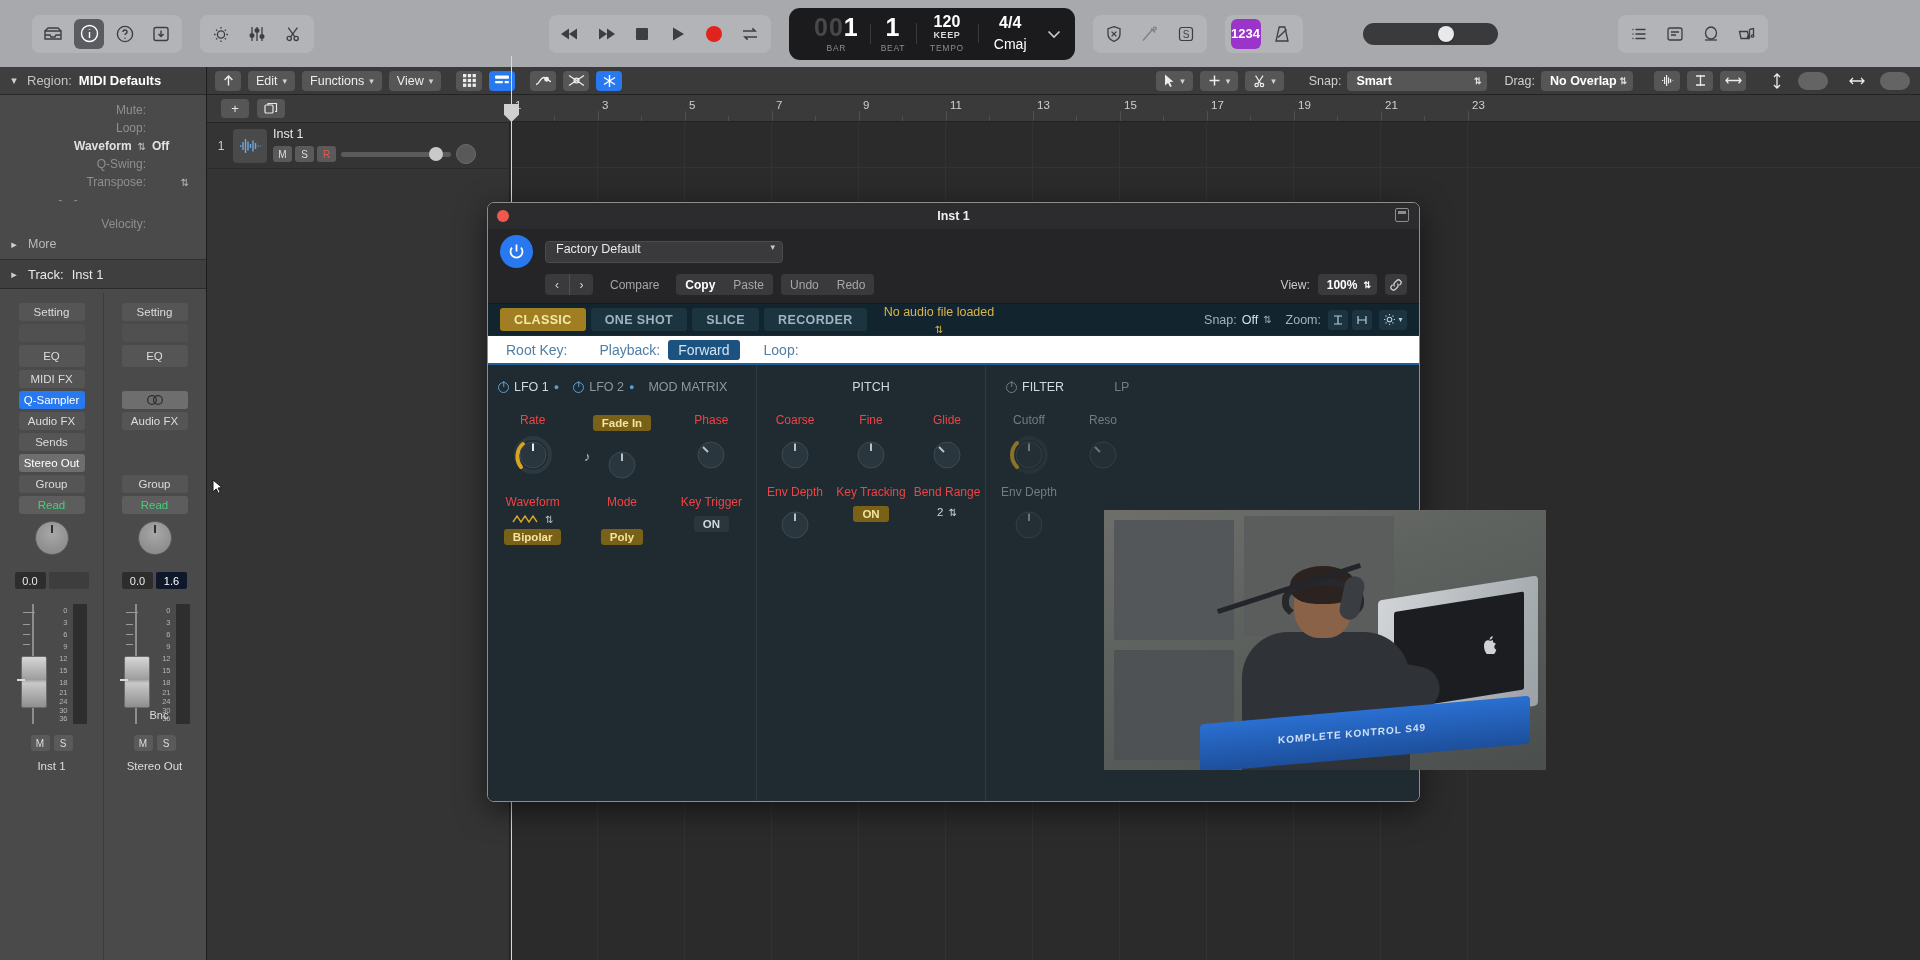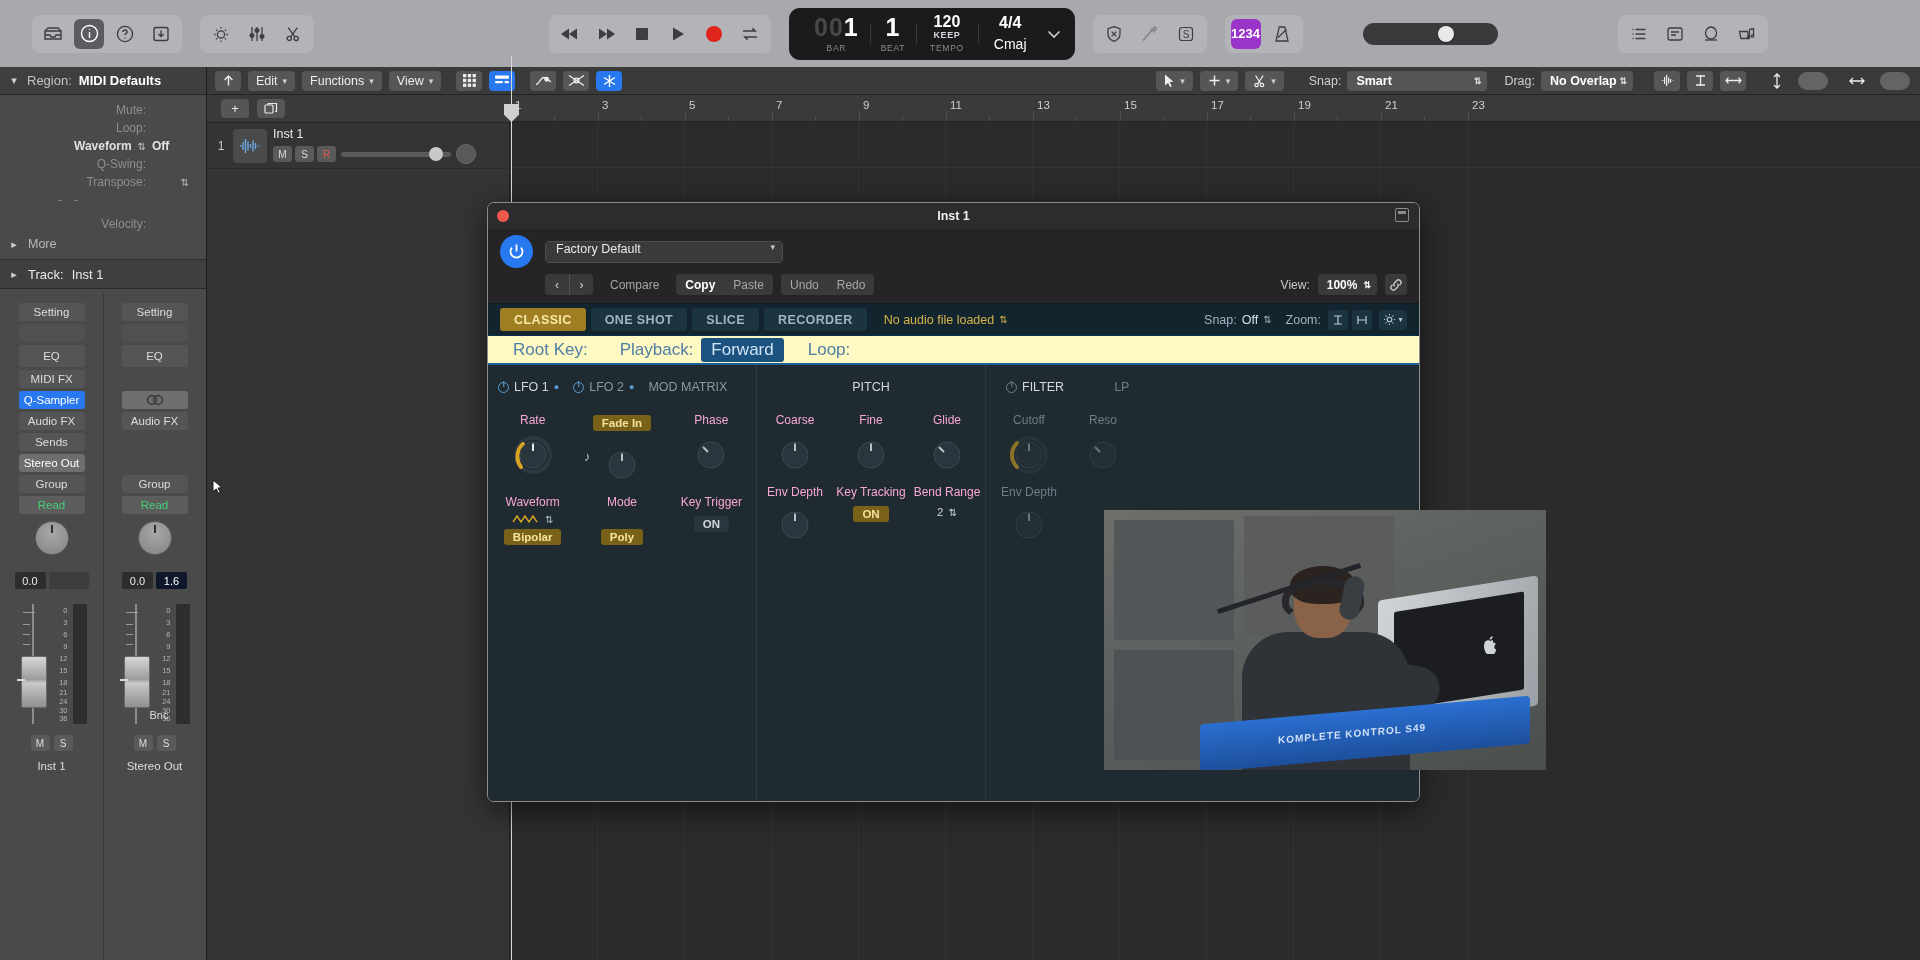--- a/index.html
+++ b/index.html
@@ -203,55 +203,55 @@
   .linkic { width:22px; height:21px; border-radius:4px; background:#3a3a3c; display:flex; align-items:center; justify-content:center; }
 
   
   .smpbar {
     height:32px; background:#12242e; display:flex; align-items:center; gap:0; padding:0 12px;
     border-top:1px solid #0d1b22;
   }
   .mtab { height:23px; padding:0 14px; display:flex; align-items:center; font-size:12.5px;
           font-weight:700; letter-spacing:.4px; color:#9fb4bf; background:#1c3340; border-radius:3px; margin-right:5px; }
   .mtab.act { background:#a07f22; color:#f7e9a8; }
-  .nofile { font-size:12.5px; color:#d8b54a; margin-left:12px; display:flex; align-items:center; gap:5px; }
+  .nofile { font-size:12.5px; color:#d8b54a; margin-left:12px; display:flex; align-items:center; gap:5px;flex-direction:column; }
   .smp-right { margin-left:auto; display:flex; align-items:center; gap:14px; font-size:12.5px; color:#9fb4bf; }
   .zgrp { display:flex; gap:4px; }
   .zbtn { width:20px; height:20px; background:#1c3340; border-radius:3px; display:flex; align-items:center; justify-content:center; color:#b9cbd5; }
   .gearbtn { width:28px; height:20px; background:#1c3340; border-radius:3px; display:flex; align-items:center; justify-content:center; gap:2px; color:#b9cbd5; }
 
   .wave {
     height:249px; background:linear-gradient(#10222e,#0c3558 65%,#0a3f6d);
     padding:18px 20px; position:relative;
   }
   .wavebox {
     position:absolute; left:20px; right:20px; top:18px; bottom:20px;
     border:1px solid #2f74b0; border-top:2px solid #3f8cc9;
   }
   .waveprompt { position:absolute; left:0; right:0; top:50%; transform:translateY(-50%);
                 text-align:center; font-size:13.5px; color:#9dc7e8; }
   .paramstrip {
-    height:30px; background:#fef9c3; display:flex; align-items:center; gap:0; padding:0 25px;
+    height:30px; background:#ffffff; display:flex; align-items:center; gap:0; padding:0 18px;
     border-top:1px solid #0a2e4d; border-bottom:2px solid #1d6099;
-    font-size:17px; color:#4f7ea5;
+    font-size:14px; color:#4f7ea5;
   }
   .pcell { display:flex; align-items:center; gap:8px; padding-right:24px; }
   .pval { background:#1b5280; color:#cfe4f4; padding:2px 10px; border-radius:3px; }
 
   
   .lowsec { background:#1f2a31; height:100%; display:flex; }
   .modhdr { display:flex; align-items:center; height:28px; }
   .sechdr { font-size:12.5px; color:#cfd9de; display:flex; align-items:center; gap:5px; }
   .pwr { width:11px; height:11px; border-radius:50%; border:1.5px solid #5a9fd4; position:relative; }
   .pwr:after{content:"";position:absolute;left:50%;top:-2px;width:1.5px;height:6px;background:#5a9fd4;transform:translateX(-50%);}
   .pwr.off { border-color:#6e7d86; }
   .pwr.off:after{ background:#6e7d86; }
   .panel { padding:8px 0 0 0; position:relative; }
   .divv { width:1px; background:#2c3a43; }
-  .klabel { font-size:12px; color:#f9a8d4; text-align:center; }
+  .klabel { font-size:12px; color:#ef4444; text-align:center; }
   .klabel.dim { color:#6e7d86; }
   .arcbox { position:relative; width:44px; height:44px; margin:6px auto 0 auto; }
   .vtag { font-size:11.5px; font-weight:700; padding:2px 9px; border-radius:3px; background:#2d3a43; color:#cfd9de; display:inline-block; }
   .vtag.amber { background:#7a6118; color:#f3e3a0; }
   .vtag.dark { background:#2a353d; }
 
   
   .webcam {
     position:absolute; left:1104px; top:510px; width:442px; height:260px;
     overflow:hidden; background:#2a2d33;

